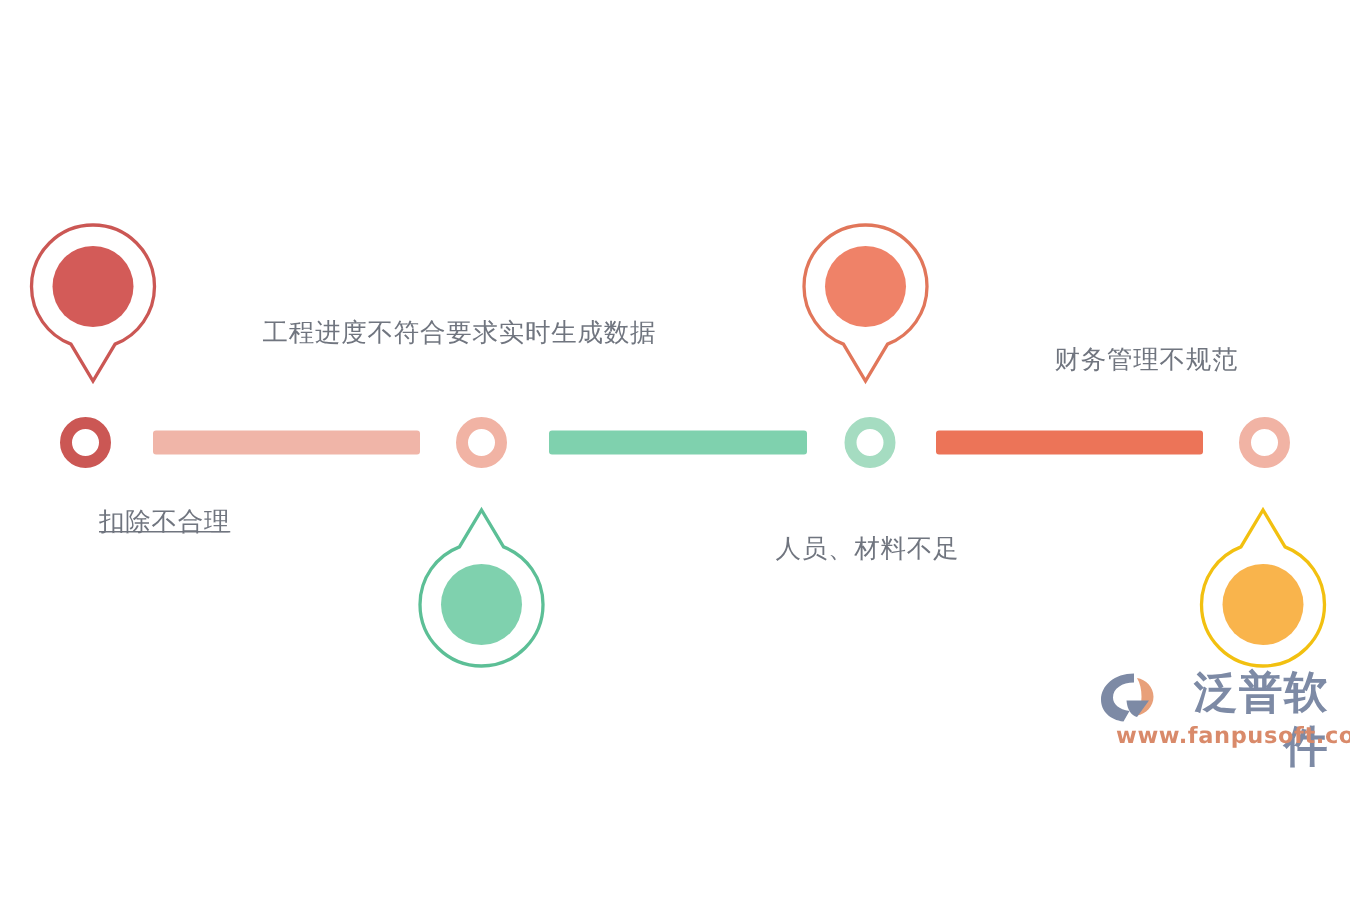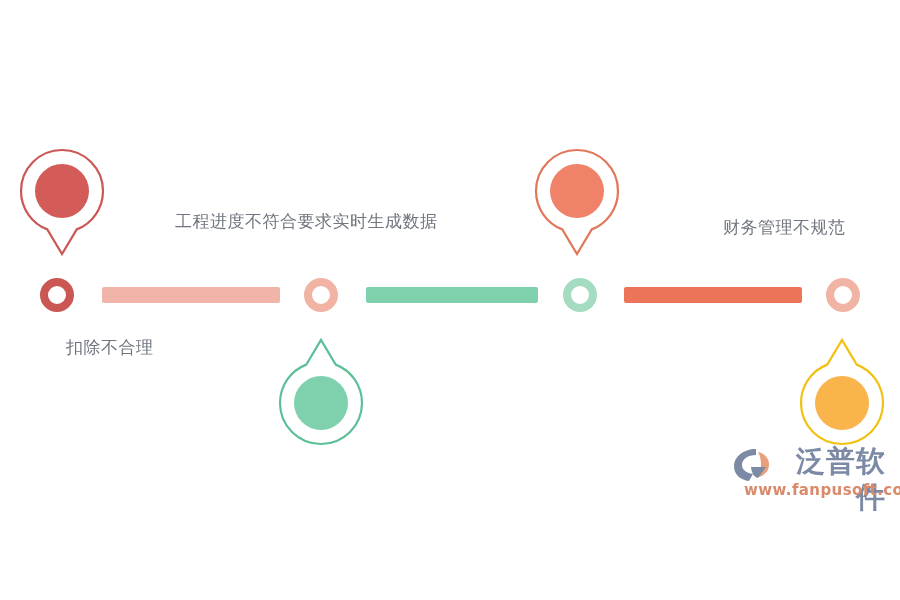--- a/index.html
+++ b/index.html
@@ -173,24 +173,25 @@
                L 46 4
                L 60.7 28.6
                C 76.1 34.5 87 49.5 87 67
                C 87 89.7 68.7 108 46 108 Z" fill="none" stroke="#f2c010" stroke-width="2.2"></path>
       <circle cx="46" cy="67" r="27" fill="#f9b44c"></circle>
     </svg>
   </div>
 
   <div class="label" style="left:175px; top:212px;">工程进度不符合要求实时生成数据</div>
 
-  <div class="label" style="left:703px; top:218px;margin-left:20px;">财务管理不规范</div>
-
-  <div class="label" style="left:66px; top:338px;">扣除不合理</div>
-
+  <div class="label" style="left:703px; top:230px;">财务管理不规范</div>
+
+  <div class="label" style="left:66px; top:338px;text-decoration:underline;">扣除不合理</div>
+
+  <div class="label" style="left:517px; top:356px;">人员、材料不足</div>
 
   <div id="watermark">
 
     <div id="wm-mark">
       <svg viewBox="0 0 40 36" xmlns="http://www.w3.org/2000/svg">
         <path d="M24 2 C 11 2 2 10 2 19.5 C 2 27 8 33 17 34 L 21 27
                  C 14 26 10 22.5 10 18 C 10 12 16 8 24 8 Z" fill="#7d8aa5"></path>
         <path d="M26 5 C 32 6 37 11 37 17.5 C 37 24 32 29 26 30
                  C 28 26 29 22 29 17.5 C 29 12.5 28 8.5 26 5 Z" fill="#e8a07a"></path>
         <path d="M19 20 L 34 20 L 26 31 C 22 30 19.5 26 19 20 Z" fill="#7d8aa5"></path>

